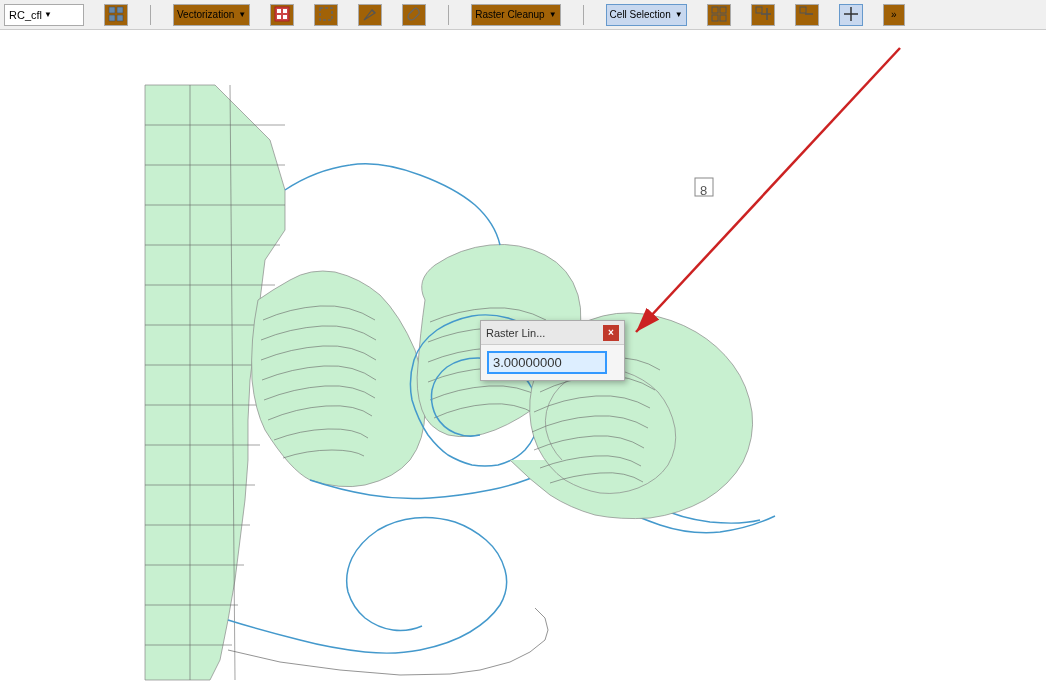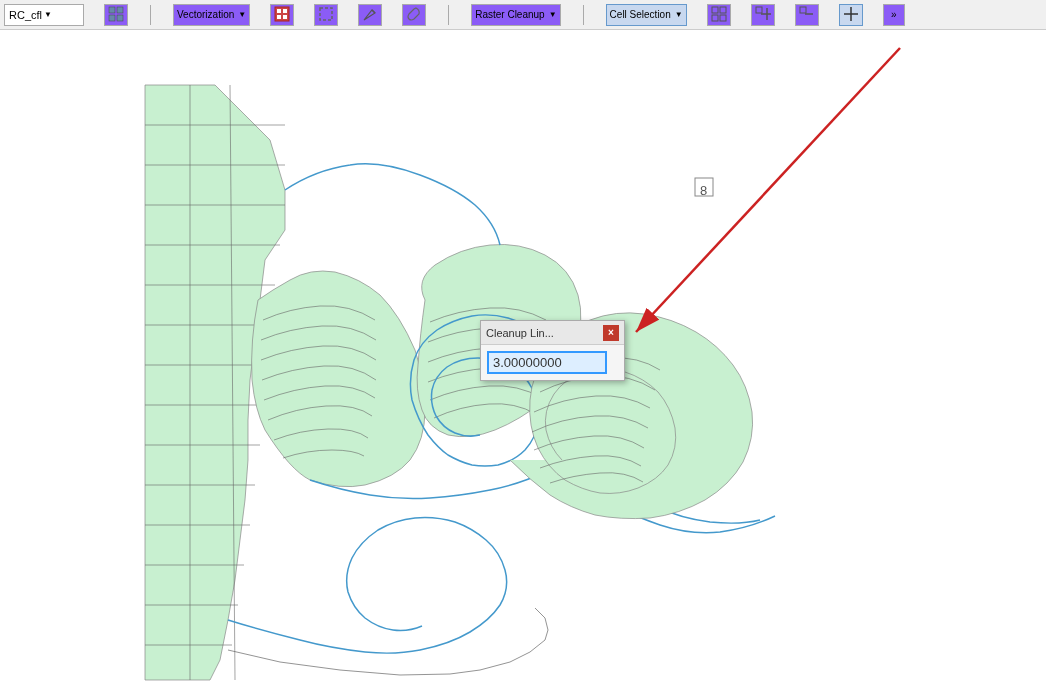--- a/index.html
+++ b/index.html
@@ -24,21 +24,21 @@
       padding: 0 4px;
       cursor: pointer;
       font-size: 11px;
       min-width: 80px;
     }
     .toolbar-btn {
       display: flex;
       align-items: center;
       justify-content: center;
       border: 1px solid #aaa;
-      background: #8b5cf6;
+      background: #a16207;
       height: 22px;
       min-width: 22px;
       padding: 0 3px;
       cursor: pointer;
       font-size: 10px;
       gap: 2px;
       white-space: nowrap;
     }
     .toolbar-btn.active { background: #c8d8ef; border-color: #6699cc; align-items: center; }
     .toolbar-separator {
@@ -327,21 +327,21 @@
     <defs>
       <marker id="arrowhead" markerWidth="10" markerHeight="7" refX="10" refY="3.5" orient="auto">
         <polygon points="0 0, 10 3.5, 0 7" fill="#cc2222"></polygon>
       </marker>
     </defs>
     <line x1="900" y1="18" x2="636" y2="302" stroke="#cc2222" stroke-width="2.5" marker-end="url(#arrowhead)"></line>
   </svg>
 
   <div id="raster-popup">
     <div id="raster-popup-header">
-      <span id="raster-popup-title">Cleanup Lin...</span>
+      <span id="raster-popup-title">Raster Lin...</span>
       <button id="raster-popup-close">×</button>
     </div>
     <div id="raster-popup-body">
       <input id="raster-value-input" type="text" value="3.00000000" style="">
     </div>
   </div>
 
 </div>
 
 </body></html>

